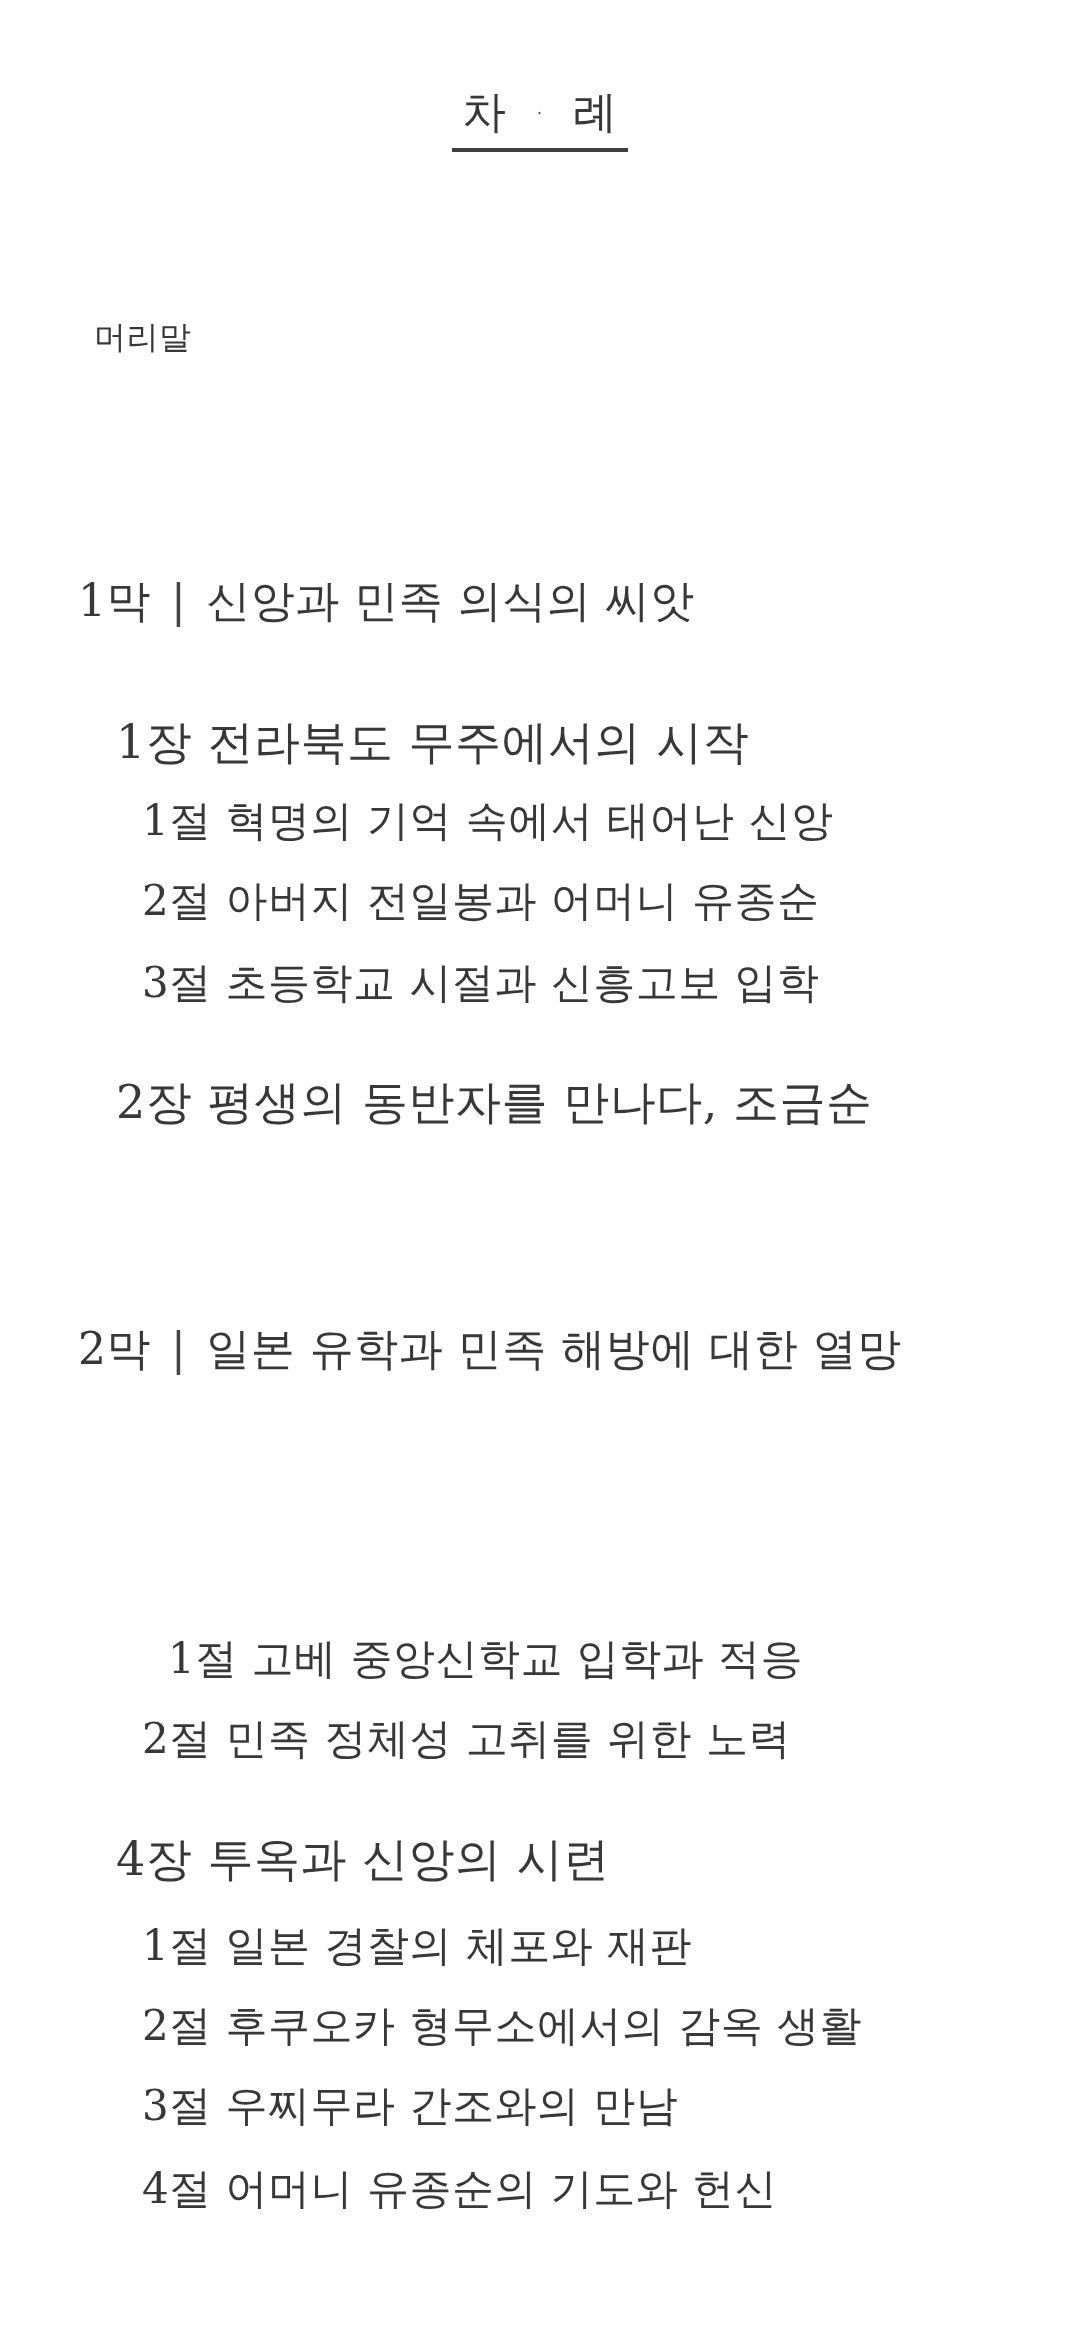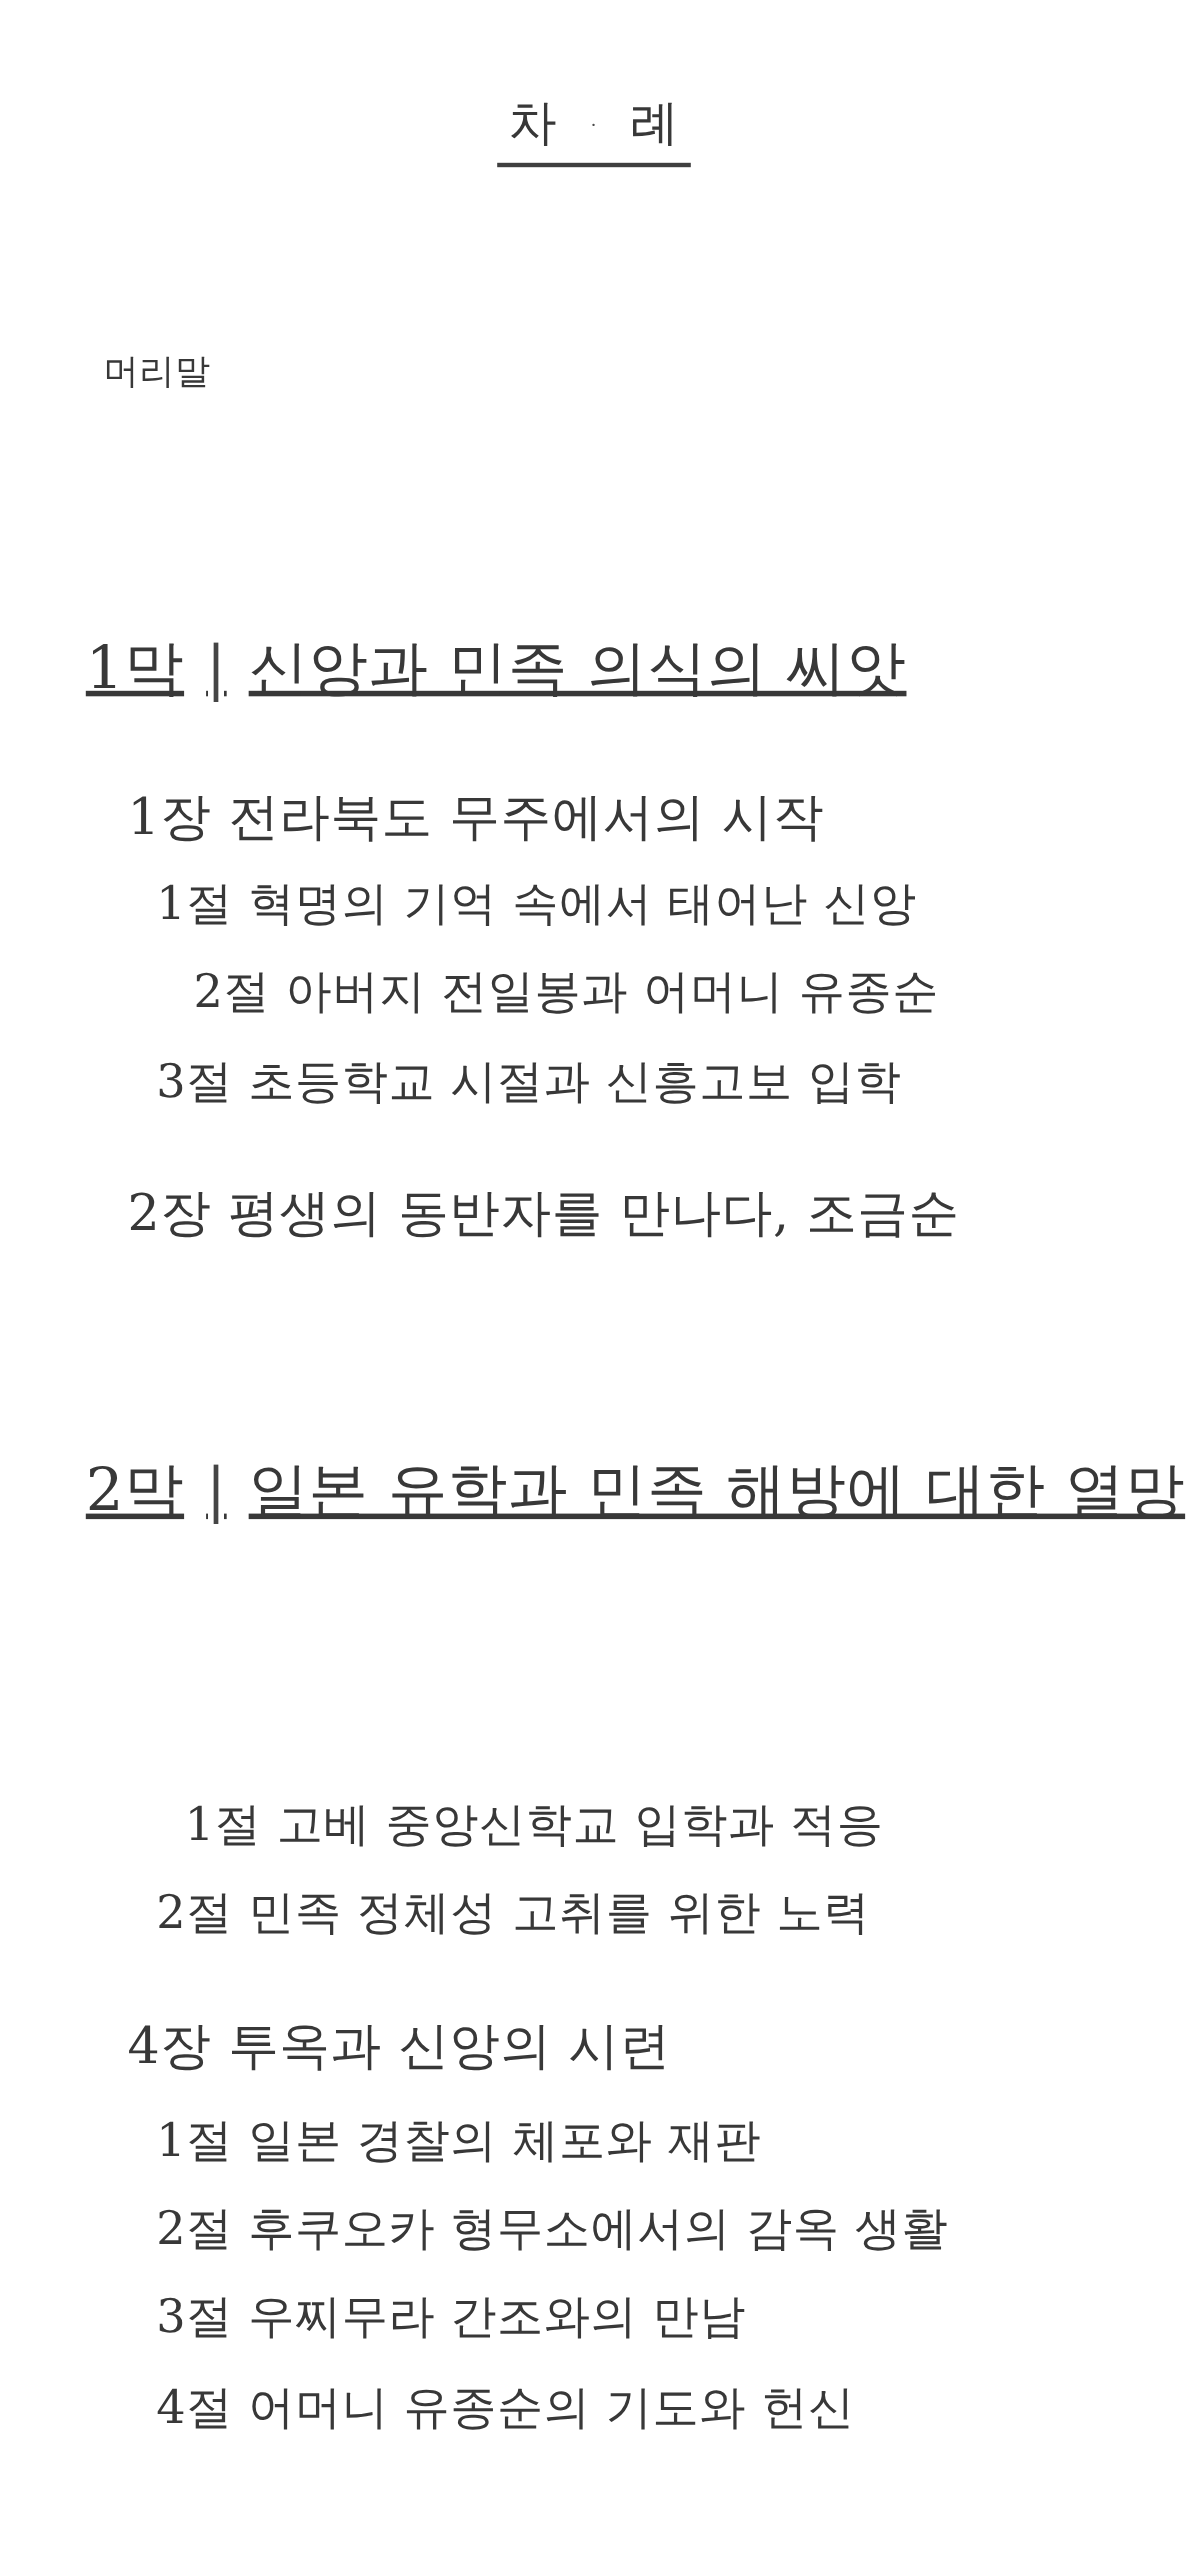--- a/index.html
+++ b/index.html
@@ -21,39 +21,39 @@
     border-bottom:4px solid #3f3f3f;
     padding:0 10px 12px 10px;
     font-size:44px; line-height:1.1; letter-spacing:1px;
   }
   .title-dot { font-size:16px; color:#4a4a4a; line-height:1; transform:translateY(2px); }
 
   
   .entry { line-height:1.2; letter-spacing:0.5px; white-space:nowrap; }
   .preface { top:318px; left:94px; font-size:32px; }
 
-  .act { left:78px; font-size:54px;text-decoration:underline; }
+  .act { left:78px; font-size:44px; }
   .act-1 { top:575px; }
   .act-2 { top:1323px; }
   .act-sep { margin:0 20px; color:#454545; }
 
   .chapter {
     left:116px; width:892px;
     font-size:46px; line-height:1.95;
     text-align:justify; word-break:break-all;
     white-space:normal; letter-spacing:0.5px;
   }
   .ch-1 { top:698px; }
   .ch-2 { top:1058px; }
   .ch-3 { top:1440px; }
   .ch-4 { top:1815px; }
 
   .section { left:142px; font-size:42px; }
   .sec-a1c1s1 { top:796px; }
-  .sec-a1c1s2 { top:876px;margin-left:34px; }
+  .sec-a1c1s2 { top:876px; }
   .sec-a1c1s3 { top:958px; }
   .sec-a2c3s1 { top:1634px;margin-left:26px; }
   .sec-a2c3s2 { top:1714px; }
   .sec-a2c4s1 { top:1921px; }
   .sec-a2c4s2 { top:2001px; }
   .sec-a2c4s3 { top:2081px; }
   .sec-a2c4s4 { top:2164px; }
 </style>
 </head>
 <body>

